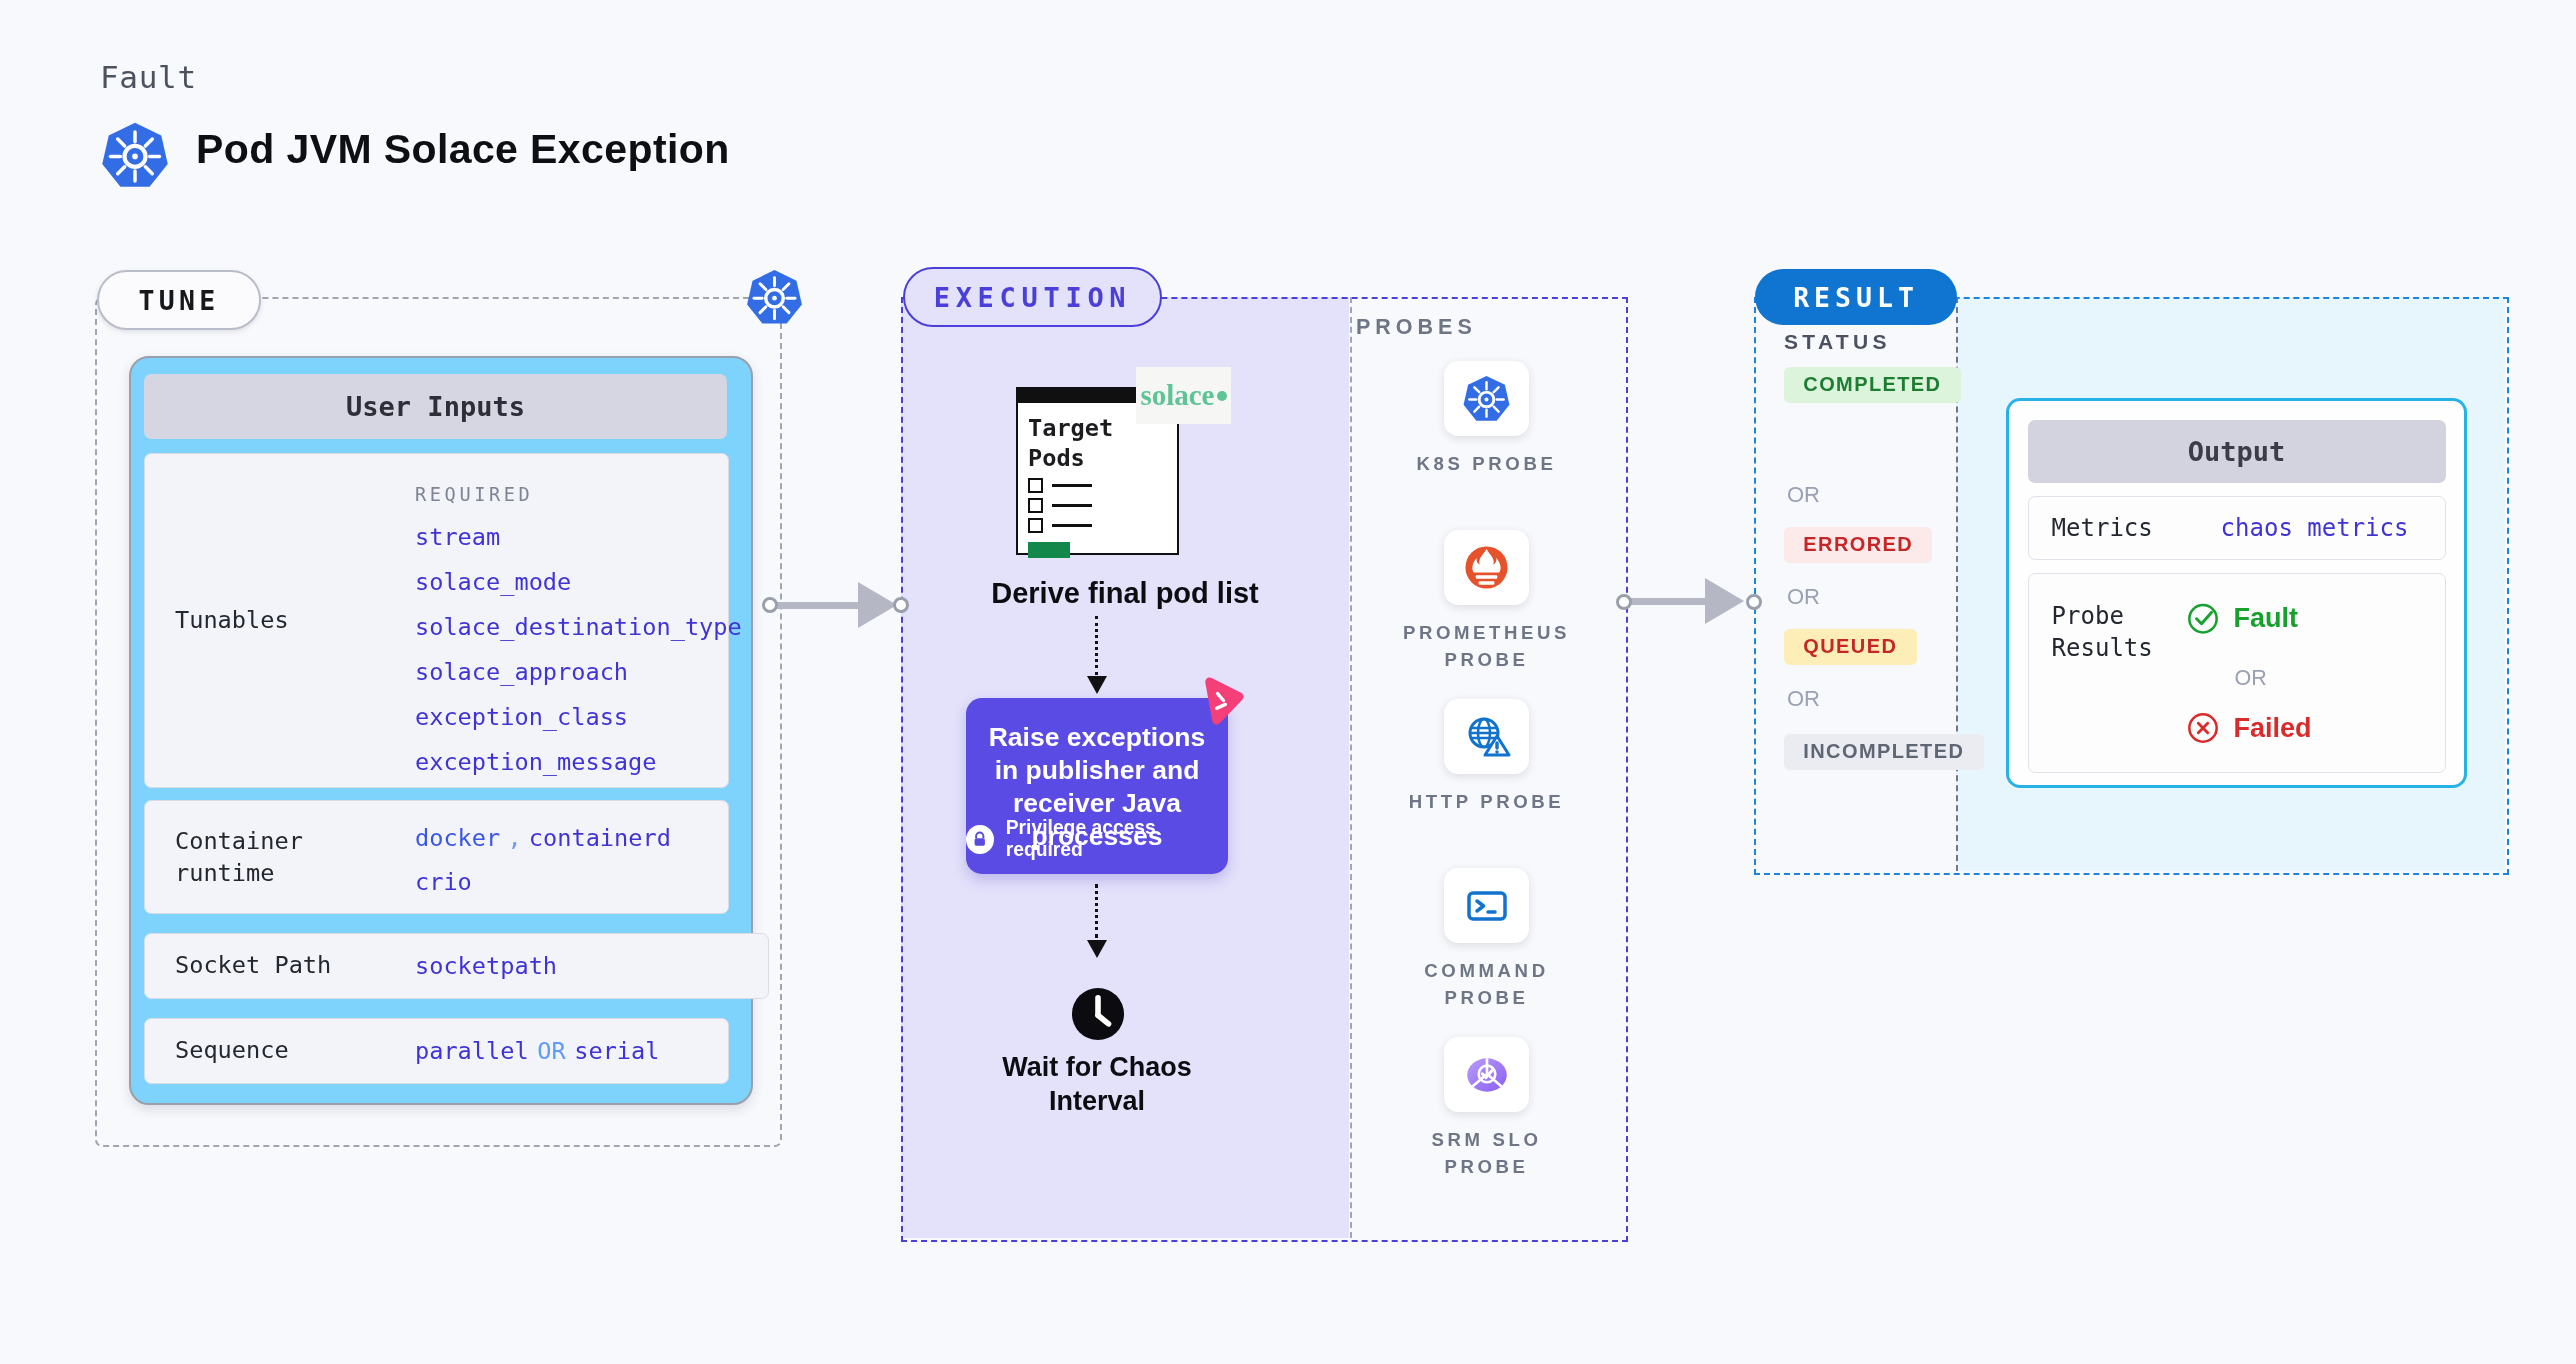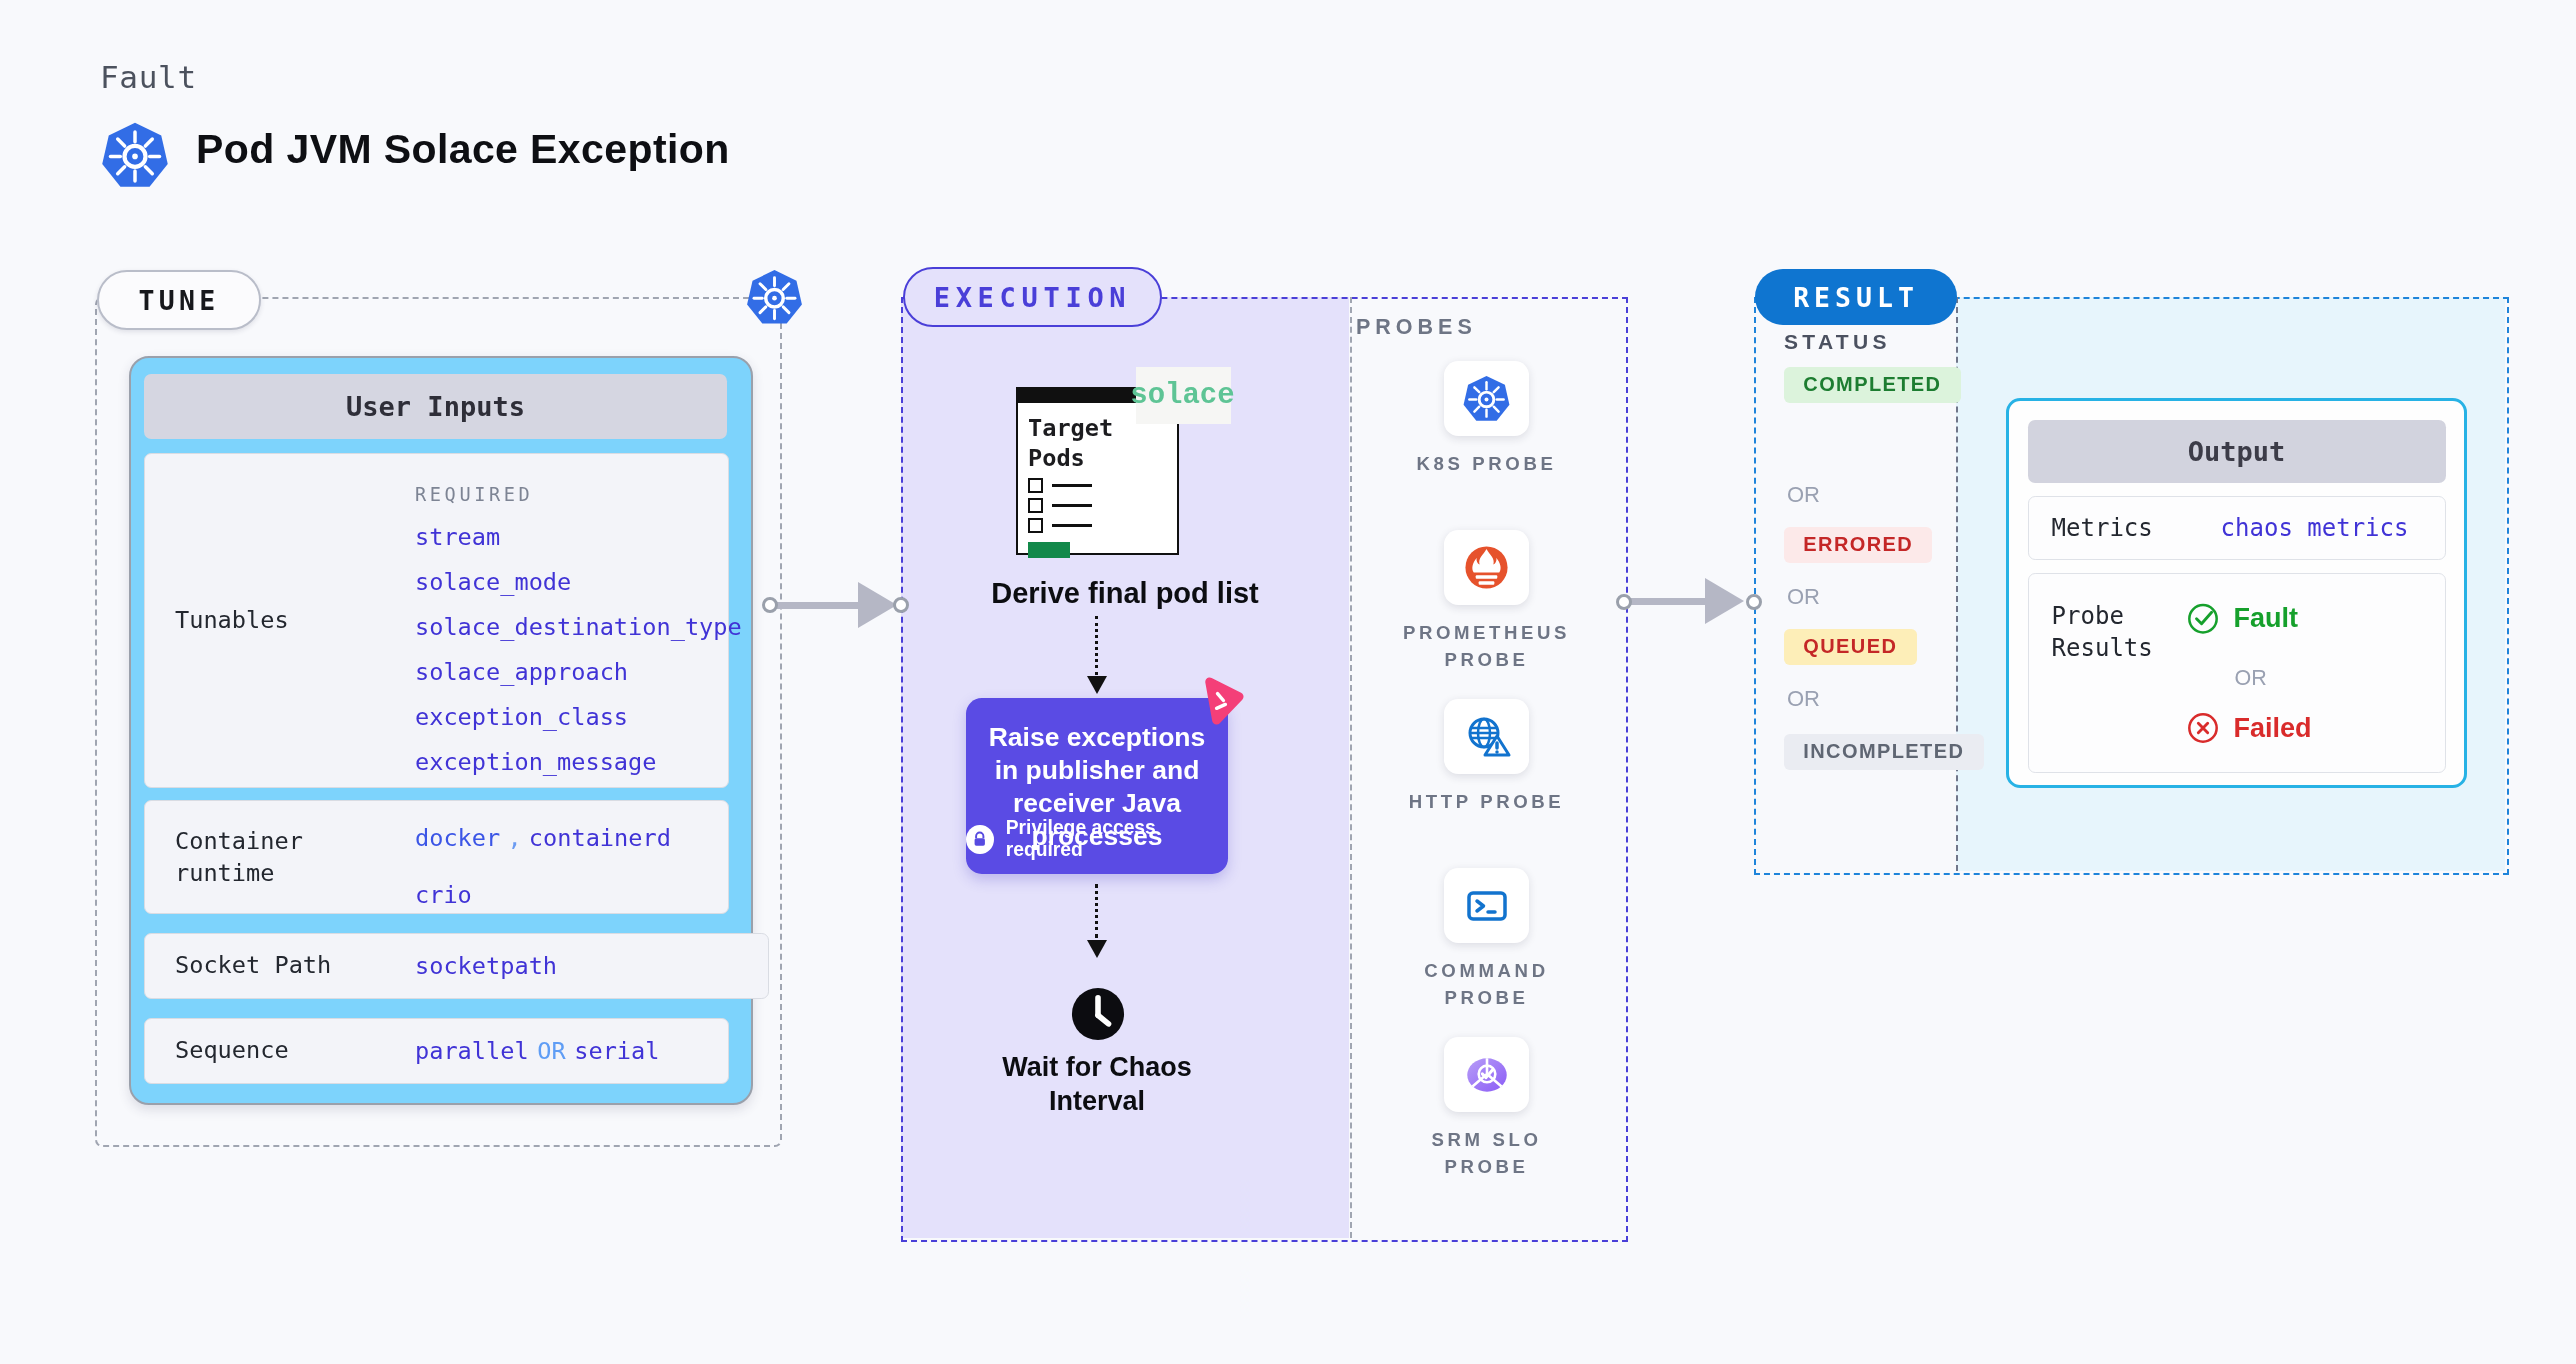--- a/index.html
+++ b/index.html
@@ -1,20 +1,20 @@
 <!DOCTYPE html>
 <html style="--gray-dash: #a0a5b1; --accent-indigo: #4a3fd8; --lavender: #e4e1fb; --value-indigo: #4033d6; --docker-blue: #3b55e6; --comma-blue: #6b9bf2; --or-blue: #5f9df5; --result-blue: #0f75d0; --result-dash: #1e84da; --cyan-border: #27b2e5; --cyan-fill: #e7f5fc; --green-bg: #dcf3dc; --green-text: #1d7d31; --red-bg: #fce9e9; --red-text: #c42727; --queued-bg: #fdeeb8; --neutral-bg: #eaecf2; --neutral-text: #5f6673; --passed-green: #16a02c; --failed-red: #d92b2b; --purple-box: #5a4be4; --pink-icon: #f43f78; --solace-green: #5ec495; --prometheus-orange: #e6522c; --k8s-blue: #326de6; --probe-blue: #1273ce;font-size:11.5px"><head>
 <meta charset="utf-8">
 <style>
   html,body{margin:0;padding:0;}
   body{font-family:"Liberation Sans","DejaVu Sans",sans-serif;}
   #canvas{position:relative;width:2576px;height:1365px;background:#f8f9fc;overflow:hidden;}
   .abs{position:absolute;}
   .mono{font-family:"DejaVu Sans Mono","Liberation Mono",monospace;}
-  .serif{font-family:Liberation Mono, monospace;text-align:right;}
+  .serif{font-family:Liberation Serif, serif;text-align:right;}
 
   
   .fault-label{left:100px;top:59px;font-size:31px;font-weight:500;color:#4c525e;letter-spacing:0.7px;}
   .hdr-k8s{left:100px;top:119px;width:70px;height:72px;}
   .page-title{left:196px;top:126px;font-size:41px;font-weight:bold;color:#0e0f13;letter-spacing:0.4px;}
 
   
   .tune-box{left:95px;top:297px;width:683px;height:846px;border:2.1px dashed var(--gray-dash);border-radius:7.2px;}
   .tune-pill{left:97px;top:270px;width:160px;height:56px;background:#fbfbfd;border:2.9px solid #b9bdc9;border-radius:31.5px;
     display:flex;align-items:center;justify-content:center;font-size:26.5px;font-weight:bold;color:#17181c;letter-spacing:4.3px;z-index:3;box-shadow:0 2.1px 5.7px rgba(40,40,70,.12);}
@@ -27,21 +27,21 @@
   .row-tunables{top:95px;height:333px;}
   .row-runtime{top:442px;height:112px;}
   .row-socket{top:575px;height:64px;padding-left:40px;}
   .row-sequence{top:660px;height:64px;}
   .row-label{position:absolute;left:30px;font-size:23.6px;color:#23272f;line-height:31.5px;font-family:"DejaVu Sans Mono","Liberation Mono",monospace;}
   .lbl-center{top:50%;transform:translateY(-50%);}
   .required-label{position:absolute;left:270px;top:30px;font-size:18.6px;letter-spacing:3.6px;color:#7d8494;font-weight:500;
     font-family:"DejaVu Sans Mono","Liberation Mono",monospace;}
   .tun-values{position:absolute;left:270px;top:69px;display:flex;flex-direction:column;gap:17px;}
   .value-text{font-size:23.6px;color:var(--value-indigo);font-family:"DejaVu Sans Mono","Liberation Mono",monospace;}
-  .runtime-vals{position:absolute;left:270px;top:23px;display:flex;flex-direction:column;gap:29px;}
+  .runtime-vals{position:absolute;left:270px;top:23px;display:flex;flex-direction:column;gap:16px;}
   .docker{color:var(--docker-blue);}
   .comma{color:var(--comma-blue);margin:0 7.2px;}
   .or-blue{color:var(--or-blue);margin:0 8.6px;}
   .val-center{position:absolute;left:270px;top:50%;transform:translateY(-50%);}
 
   
   .conn-circle{width:15.8px;height:15.8px;border-radius:50%;background:#fff;border:3.6px solid #9aa0ab;box-sizing:border-box;z-index:4;}
   .conn-line{height:7.2px;background:#b5b7c5;z-index:2;}
   .conn-head{width:0;height:0;border-top:23.6px solid transparent;border-bottom:23.6px solid transparent;border-left:39px solid #b5b7c5;z-index:2;}
 

